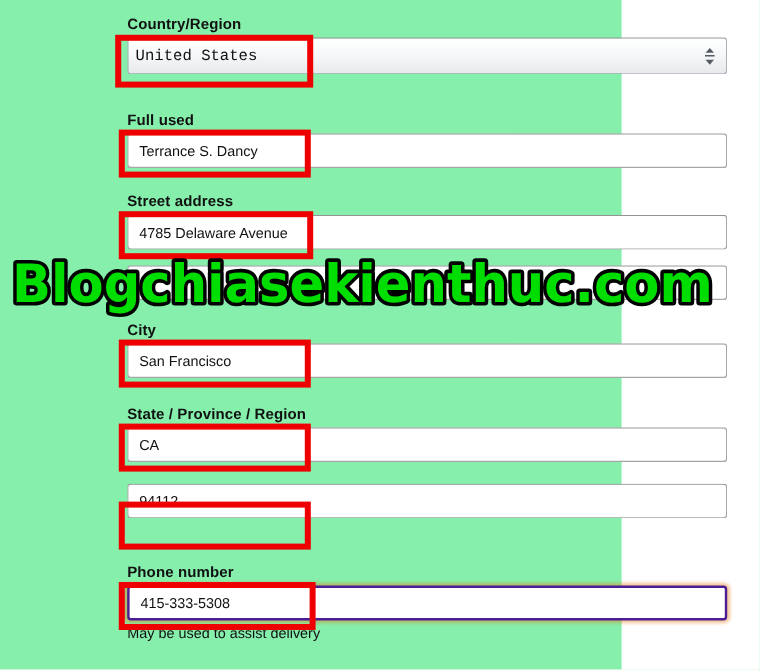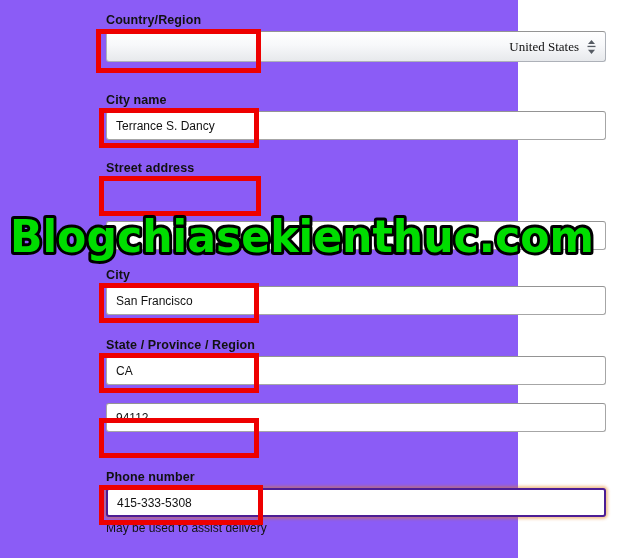--- a/index.html
+++ b/index.html
@@ -7,21 +7,21 @@
     margin: 0; padding: 0;
     width: 633px; height: 558px;
     background: #ffffff;
     font-family: "Liberation Sans", sans-serif;
     overflow: hidden;
   }
   #page {
     position: relative;
     width: 518px;
     height: 558px;
-    background: #8b5cf6;
+    background: #86efac;
   }
 
   
   .form-area {
     position: absolute;
     left: 0; top: 0;
     width: 633px;
     height: 558px;
   }
 
@@ -66,32 +66,31 @@
     position: relative;
     width: 500px;
     height: 31px;
   }
 
   .select-input {
     display: block;
     width: 500px;
     height: 31px;
     padding: 0 26px 0 6px;
-    font-family: Liberation Serif, serif;
+    font-family: Liberation Mono, monospace;
     font-size: 13px;
     color: #111111;
     border: 1px solid #adb1b8;
     border-top-color: #949494;
     border-radius: 3px;
     background: linear-gradient(to bottom, #ffffff 0%, #f7f8fa 45%, #e7e9ec 100%);
     line-height: 29px;
     -webkit-appearance: none;
     appearance: none;
     outline: none;
-    text-align: right;
   }
 
   .select-arrows {
     position: absolute;
     right: 10px;
     top: 50%;
     transform: translateY(-50%);
     width: 9px;
     height: 15px;
     pointer-events: none;
@@ -143,26 +142,27 @@
           <svg width="9" height="15" viewBox="0 0 9 15" xmlns="http://www.w3.org/2000/svg">
             <polygon points="4.5,0.5 8,4.5 1,4.5" fill="#555b63"></polygon>
             <rect x="0.5" y="6.3" width="8" height="1.3" fill="#555b63"></rect>
             <polygon points="4.5,14.5 8,10.3 1,10.3" fill="#555b63"></polygon>
           </svg>
         </span>
       </div>
     </div>
 
     <div class="field-group" style="top:93px;">
-      <div class="field-label">City name</div>
+      <div class="field-label">Full used</div>
       <input class="text-input" type="text" value="Terrance S. Dancy" style="">
     </div>
 
     <div class="field-group" style="top:161px;">
       <div class="field-label">Street address</div>
+      <input class="text-input" type="text" value="4785 Delaware Avenue" style="">
     </div>
 
     <div class="field-group" style="top:221px;">
       <input class="text-input" type="text" value="" style="">
     </div>
 
     <div class="field-group" style="top:338px;">
       <div class="field-label">State / Province / Region</div>
       <input class="text-input" type="text" value="CA" style="">
     </div>

